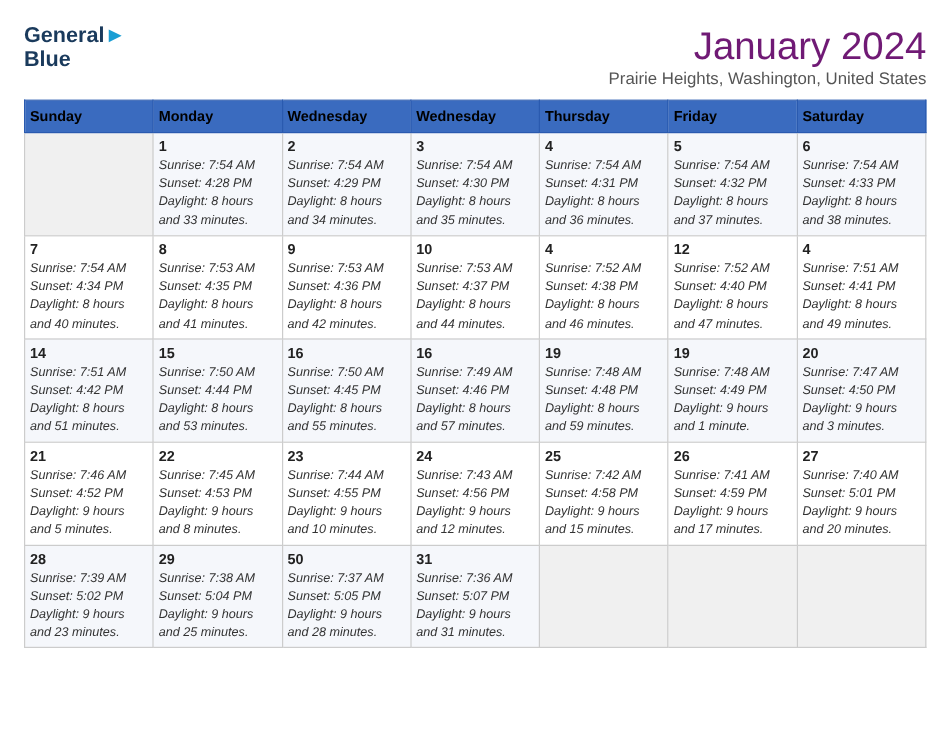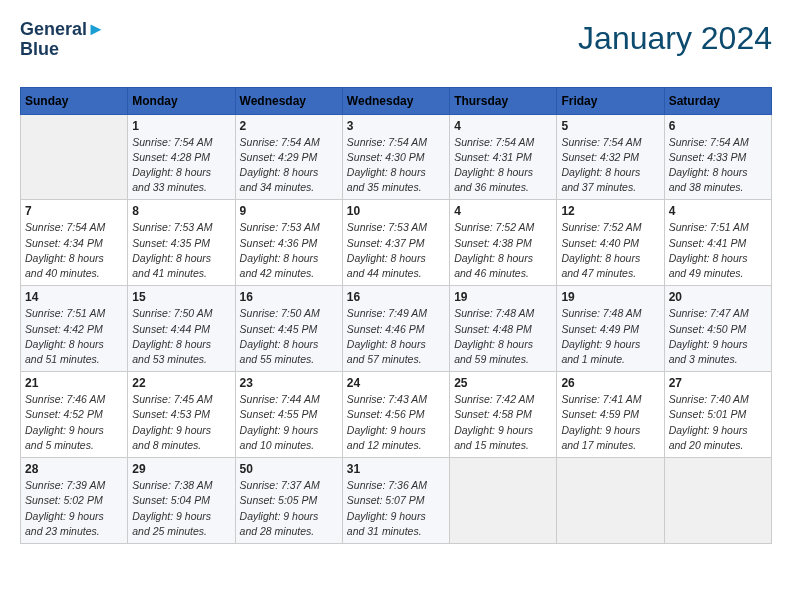--- a/index.html
+++ b/index.html
@@ -7,41 +7,41 @@
       font-family: Arial, sans-serif;
       background: #fff;
       width: 792px;
       min-height: 612px;
       padding: 20px;
     }
     .header {
       display: flex;
       justify-content: space-between;
       align-items: flex-start;
-      margin-bottom: 27px;
+      margin-bottom: 10px;
     }
     .logo {
       display: flex;
       align-items: center;
     }
     .logo-text {
       font-size: 18px;
       font-weight: bold;
       color: #1a3a5c;
       line-height: 1.1;
     }
     .logo-text span {
       color: #1a9ed4;
     }
     .title-block {
       text-align: right;
     }
     .month-title {
       font-size: 32px;
-      color: #0c4a6e;
+      color: #701a75;
       font-weight: 300;
     }
     .location {
       font-size: 14px;
       color: #555;
     }
     table {
       width: 100%;
       border-collapse: collapse;
       font-size: 11px;
@@ -91,20 +91,21 @@
 <div class="header">
   <div class="logo">
     <div>
       <div class="logo-text">
         General<span>►</span><br>Blue
       </div>
     </div>
   </div>
   <div class="title-block">
     <div class="month-title">January 2024</div>
+    <div class="location">Prairie Heights, Washington, United States</div>
   </div>
 </div>
 
 <table>
   <thead>
     <tr>
     <th>Sunday</th>
         <th>Monday</th>
         <th>Wednesday</th>
         <th>Wednesday</th>

